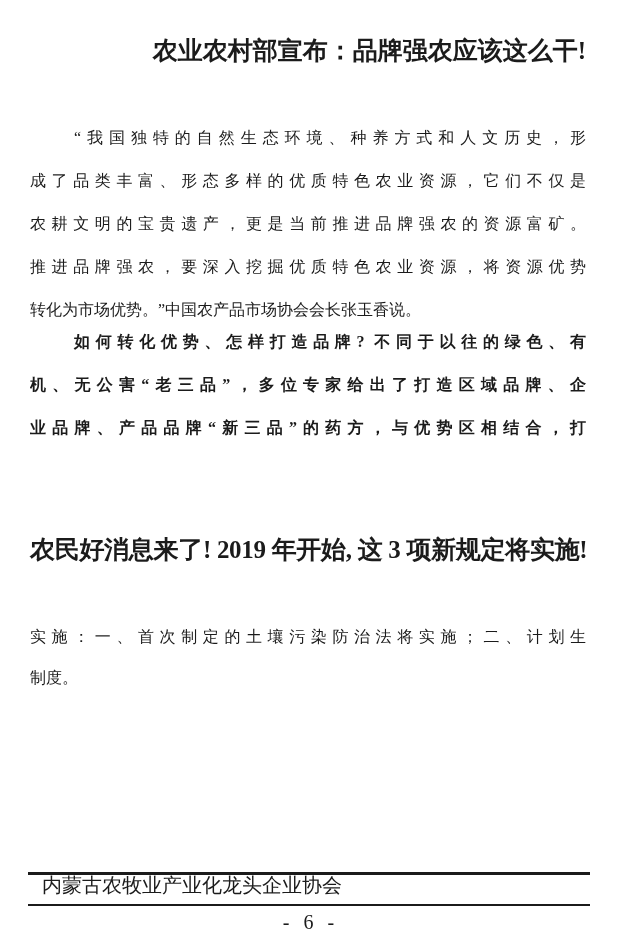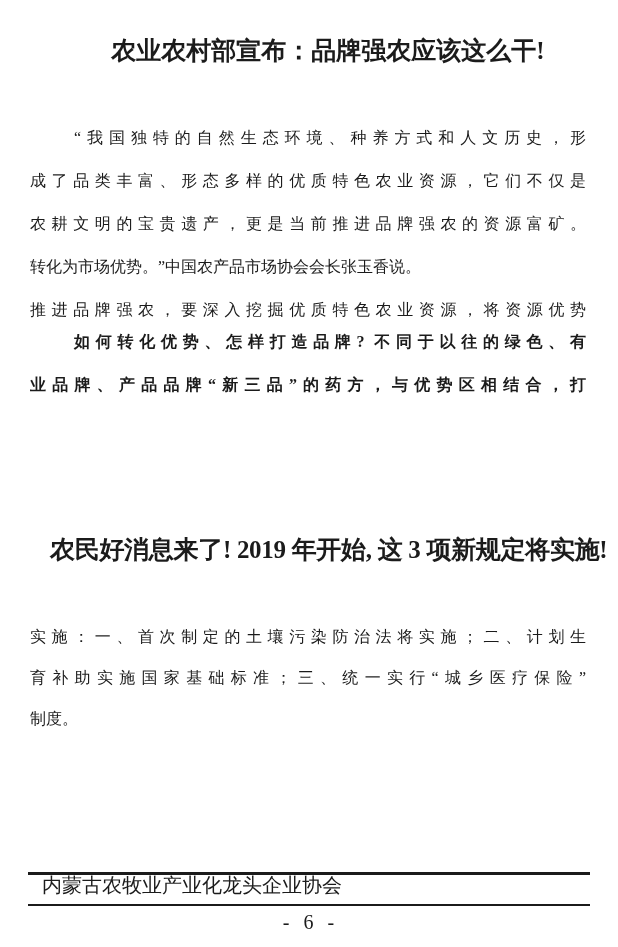--- a/index.html
+++ b/index.html
@@ -6,26 +6,25 @@
   .page{
     position:relative;
     width:618px;height:947px;
     background:#ffffff;
     color:#1b1b1b;
     font-family:"Liberation Serif","DejaVu Serif",serif;
     overflow:hidden;
   }
   .doc-title{
     position:absolute;left:30px;width:556px;
-    text-align:center;
+    text-align:right;
     font-weight:bold;
     font-size:25px;
     line-height:40px;
     white-space:nowrap;
-    margin-left:20px;
   }
   #title1{top:31px;}
   #title2{top:530px;letter-spacing:-0.3px;}
   .para{
     position:absolute;left:30px;width:556px;
     font-size:16px;
   }
   #para1{top:116px;}
   #para2{top:320px;font-weight:bold;}
   #para3{top:616px;}
@@ -61,34 +60,34 @@
 <body>
 
 <div class="page">
 
   <div id="title1" class="doc-title">农业农村部宣布：品牌强农应该这么干!</div>
 
   <div id="para1" class="para">
     <div class="bodyline first">“我国独特的自然生态环境、种养方式和人文历史，形</div>
     <div class="bodyline">成了品类丰富、形态多样的优质特色农业资源，它们不仅是</div>
     <div class="bodyline">农耕文明的宝贵遗产，更是当前推进品牌强农的资源富矿。</div>
+    <div class="bodyline">推进品牌强农，要深入挖掘优质特色农业资源，将资源优势</div>
     <div class="bodyline last">转化为市场优势。”中国农产品市场协会会长张玉香说。</div>
-    <div class="bodyline">推进品牌强农，要深入挖掘优质特色农业资源，将资源优势</div>
   </div>
 
   <div id="para2" class="para">
     <div class="bodyline first">如何转化优势、怎样打造品牌? 不同于以往的绿色、有</div>
+    <div class="bodyline">机、无公害“老三品”，多位专家给出了打造区域品牌、企</div>
     <div class="bodyline">业品牌、产品品牌“新三品”的药方，与优势区相结合，打</div>
   </div>
 
   <div id="title2" class="doc-title">农民好消息来了! 2019 年开始, 这 3 项新规定将实施!</div>
 
   <div id="para3" class="para">
     <div class="bodyline">实施：一、首次制定的土壤污染防治法将实施；二、计划生</div>
-    <div class="bodyline">育补助实施国家基础标准；三、统一实行“城乡医疗保险”</div>
     <div class="bodyline last">制度。</div>
   </div>
 
   <div id="rule-top" class="rule"></div>
 
   <div class="footer-row">
     <span>内蒙古农牧业产业化龙头企业协会</span>
   </div>
 
   <div id="rule-bottom" class="rule"></div>

